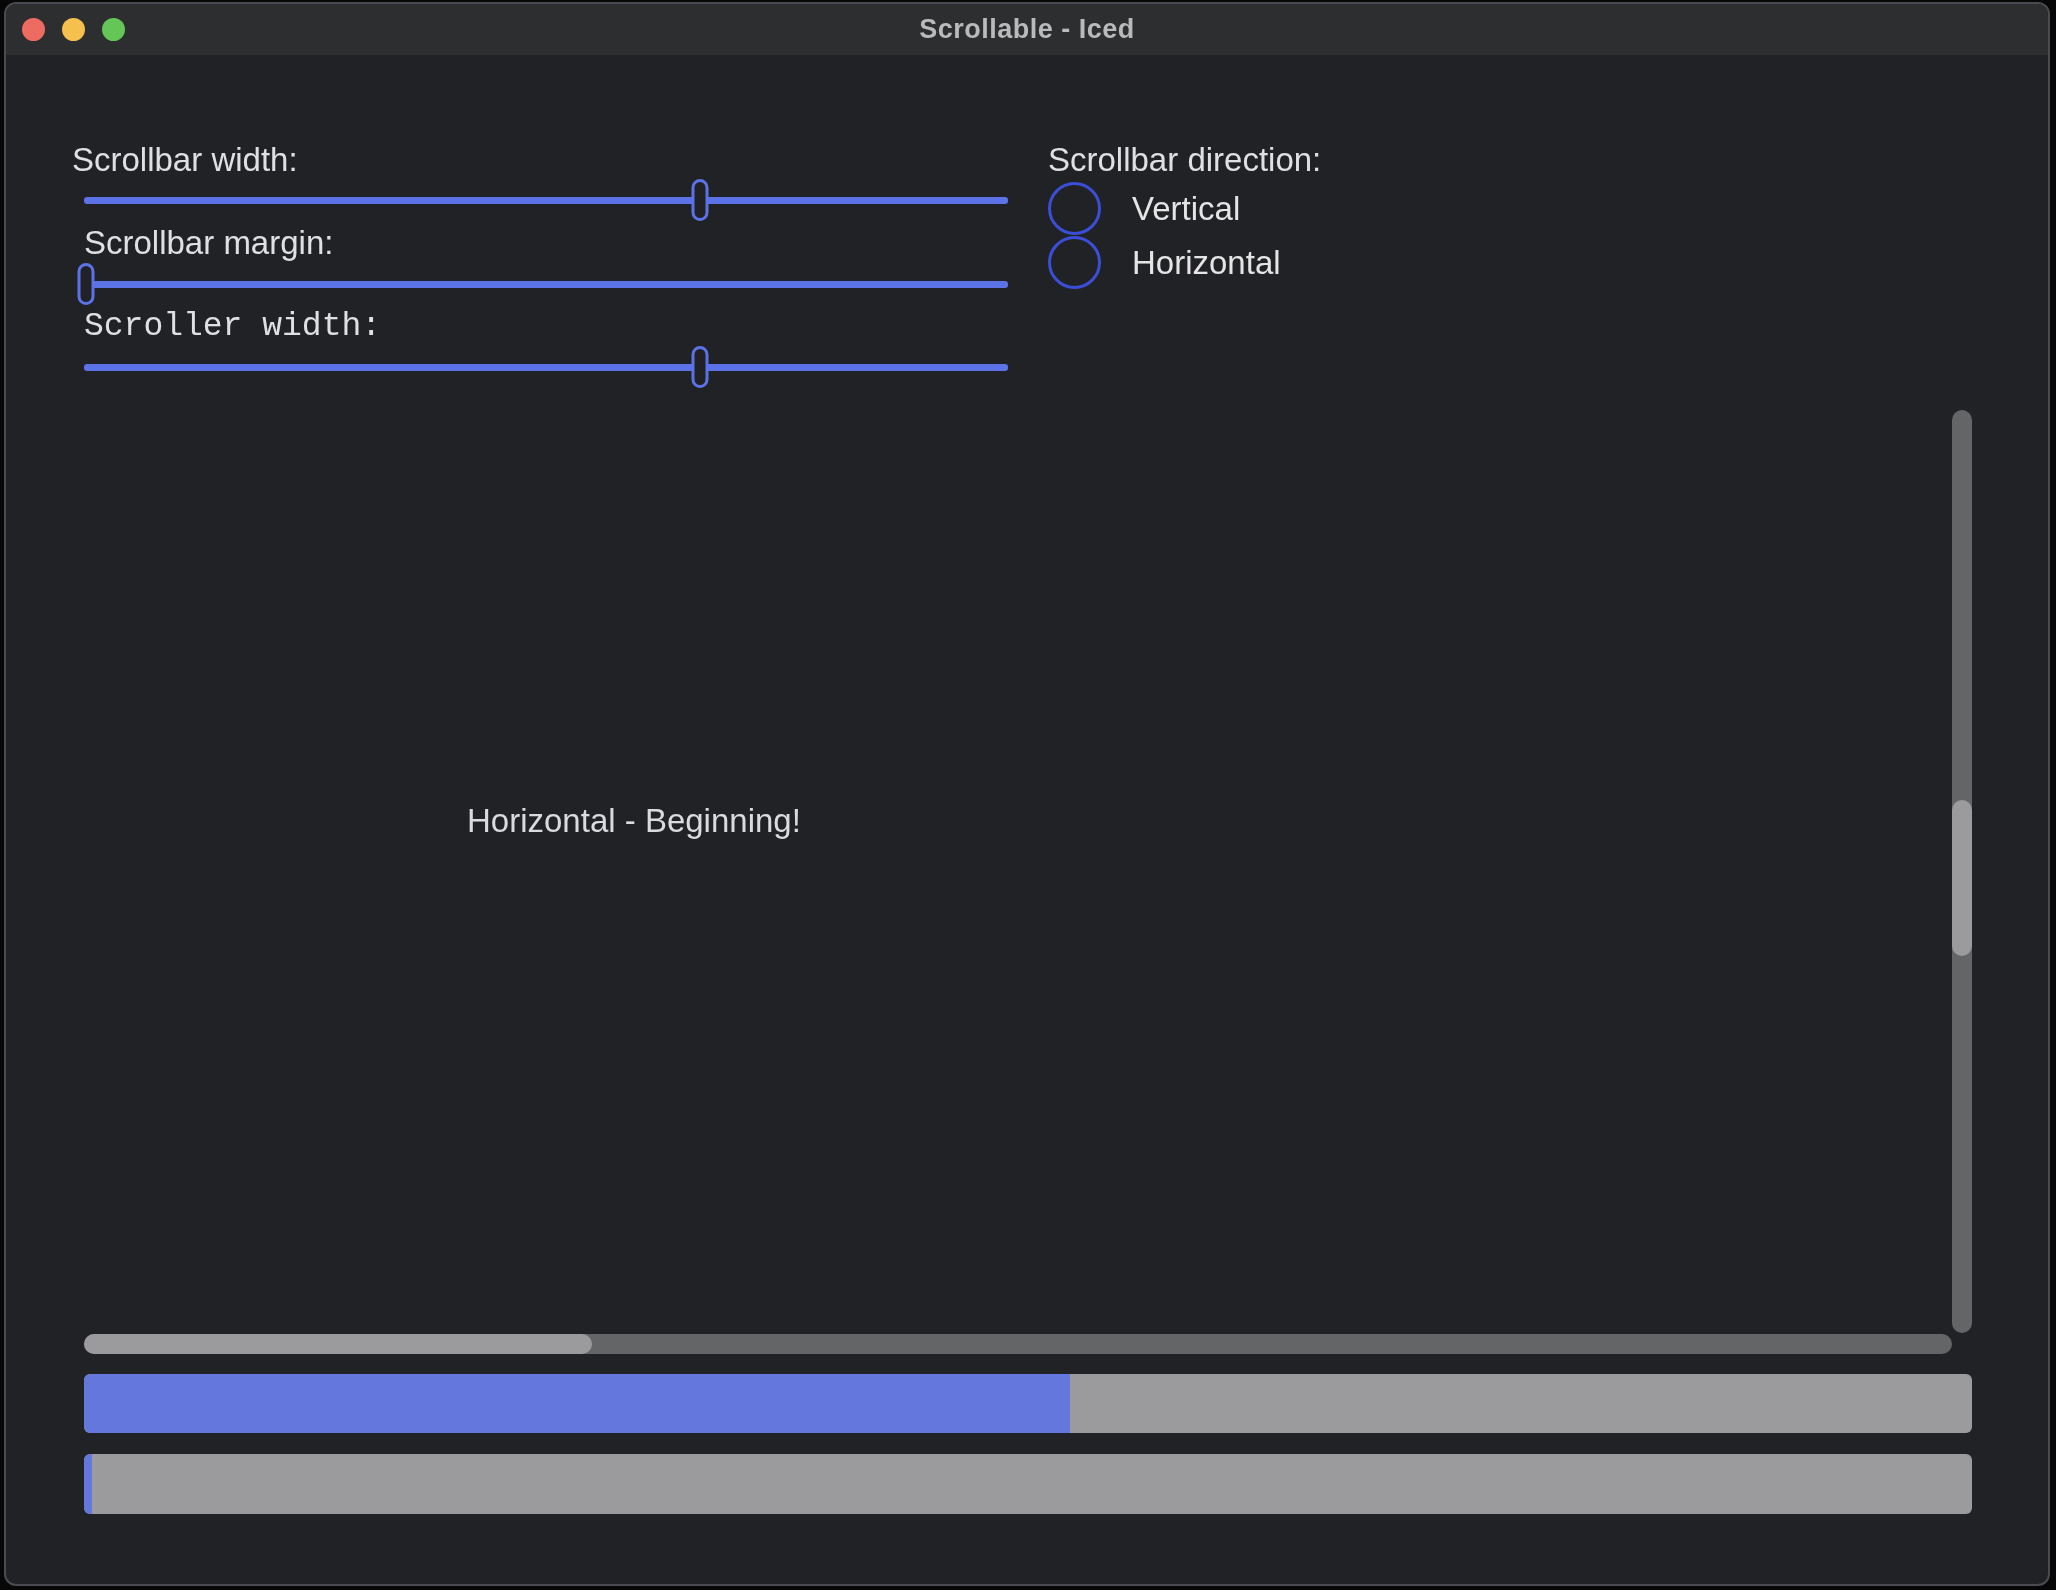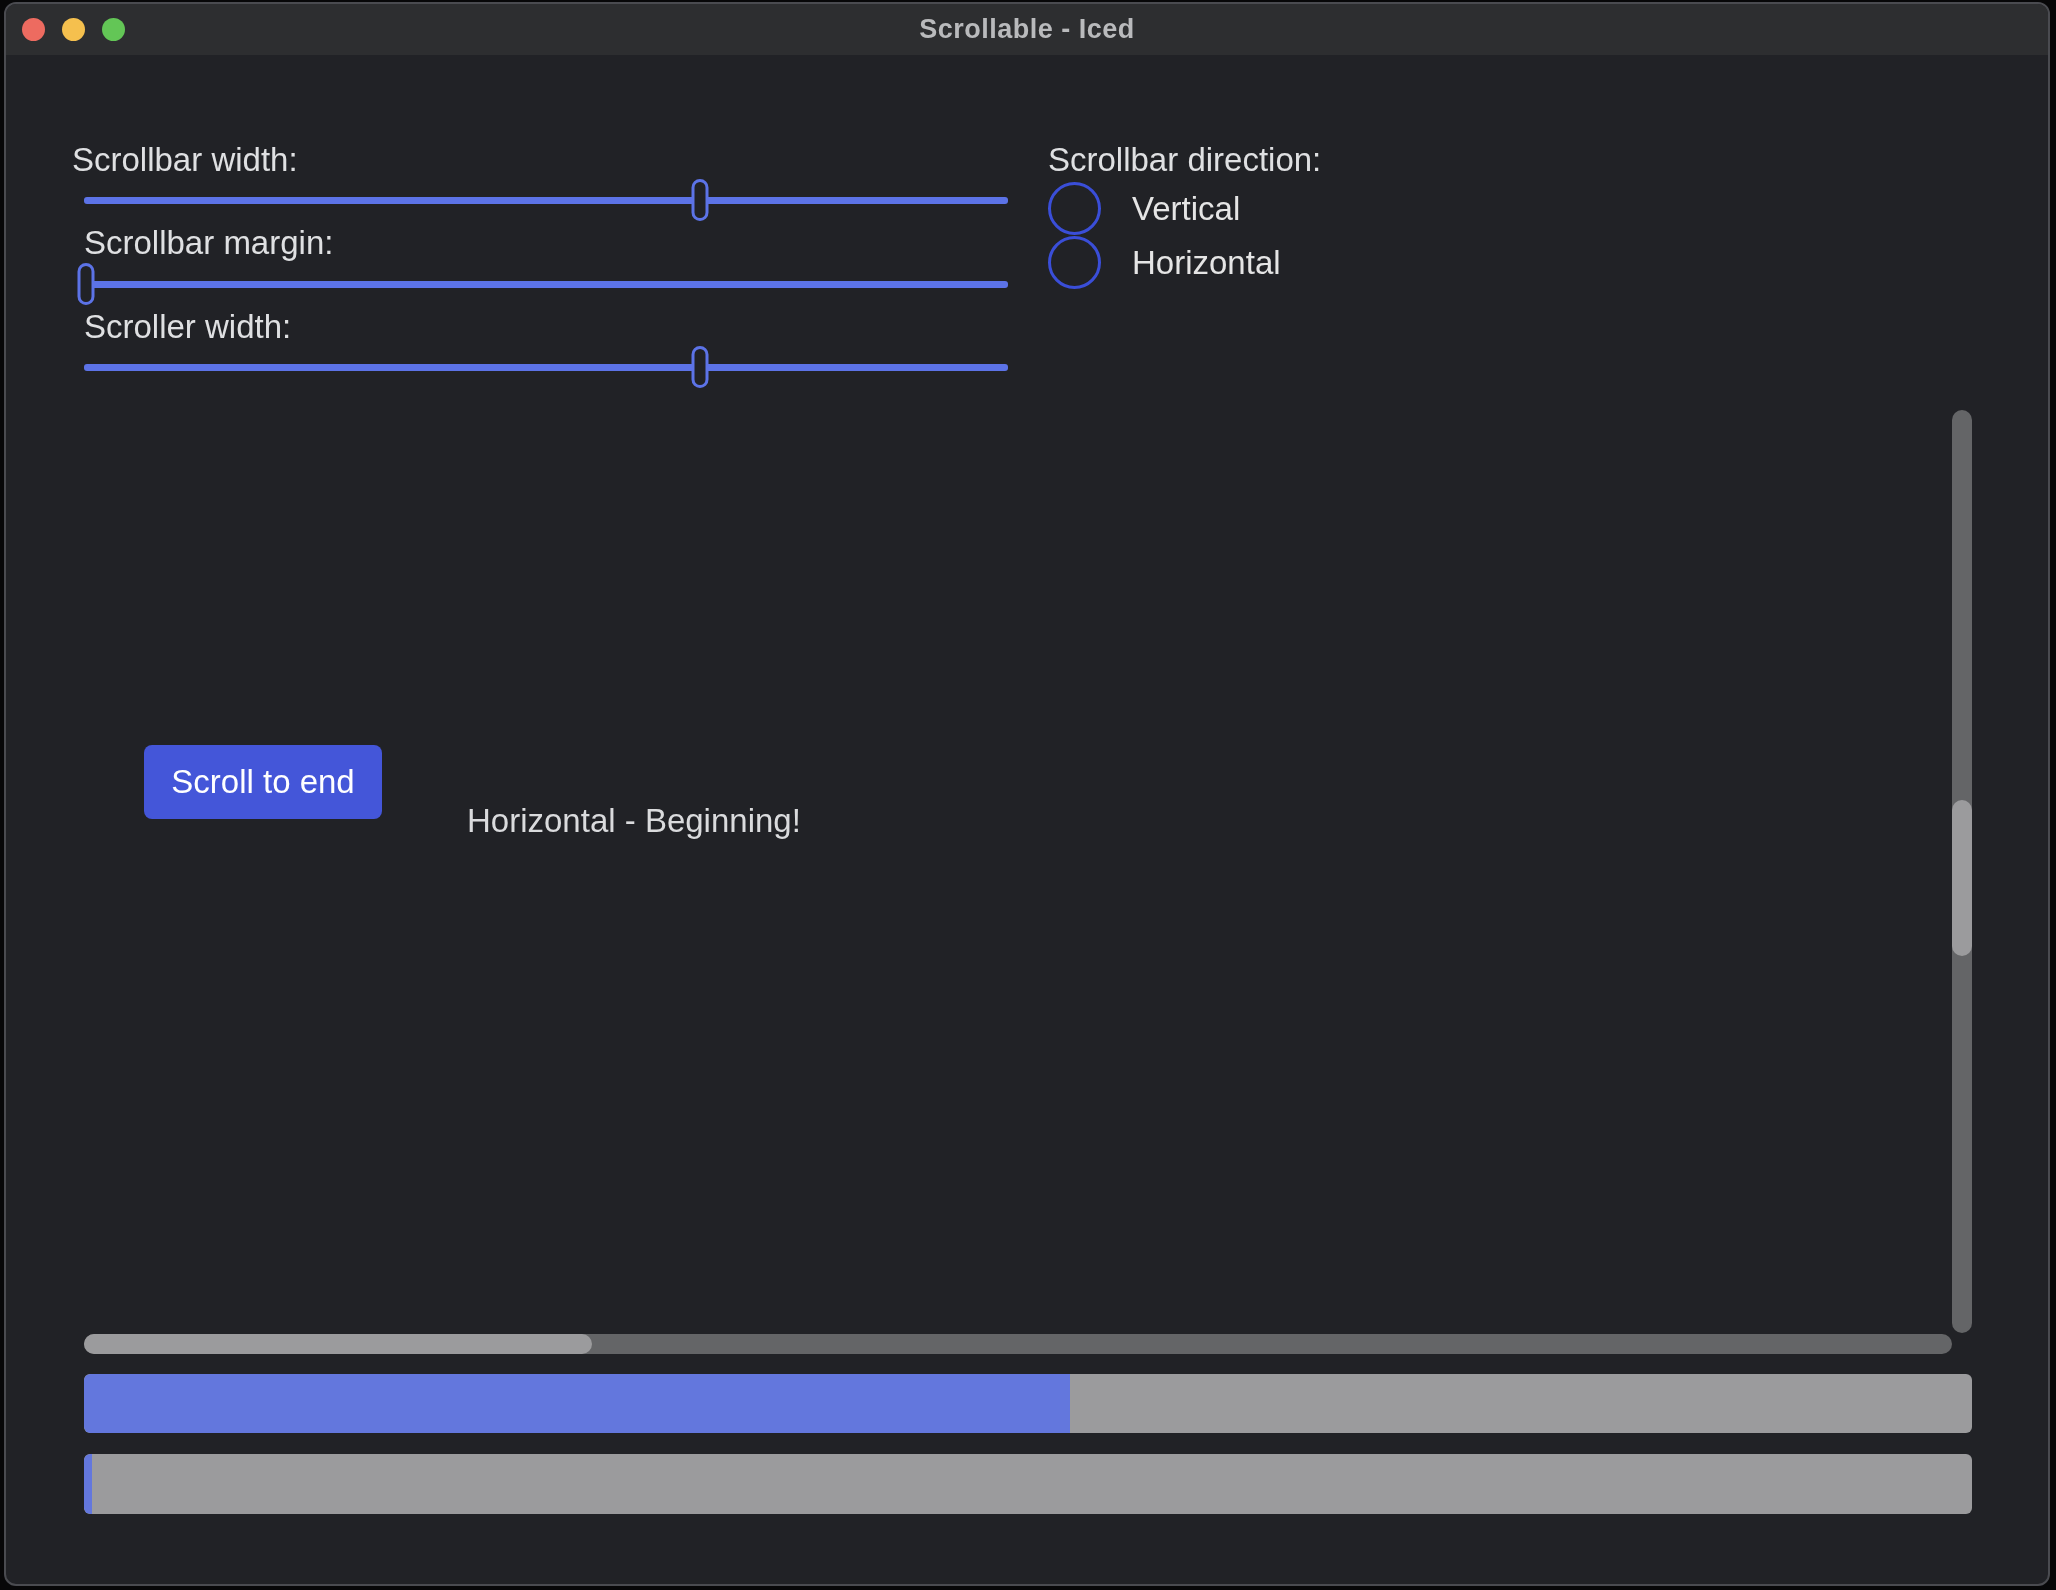--- a/index.html
+++ b/index.html
@@ -111,21 +111,21 @@
     <div class="rail"></div>
     <div class="handle" style="left: 66.7%;"></div>
   </div>
 
   <div class="lbl" style="left:78px; top:222px;">Scrollbar margin:</div>
   <div class="slider" style="top:259px;">
     <div class="rail"></div>
     <div class="handle" style="left: 0.2%;"></div>
   </div>
 
-  <div class="lbl" style="left:78px; top:306px;">Scroller width:</div>
+  <div class="lbl" style="left:78px; top:306px;font-family:Liberation Mono, monospace;">Scroller width:</div>
   <div class="slider" style="top:342px;">
     <div class="rail"></div>
     <div class="handle" style="left: 66.7%;"></div>
   </div>
 
   <div class="lbl" style="left:1042px; top:139px;">Scrollbar direction:</div>
 
   <div class="radio" style="top:178px;">
     <div class="ring">
       
@@ -134,21 +134,20 @@
   </div>
 
   <div class="radio" style="top:232px;">
     <div class="ring">
       
     </div>
     <div class="rlabel">Horizontal</div>
   </div>
 
 
-  <div class="btn">Scroll to end</div>
   <div class="status">Horizontal - Beginning!</div>
 
   <div class="vscrollbar">
     <div class="thumb" style="top: 42.3%; height: 16.9%;"></div>
   </div>
 
   <div class="hscrollbar">
     <div class="thumb" style="left: 0%; width: 27.2%;"></div>
   </div>
 

